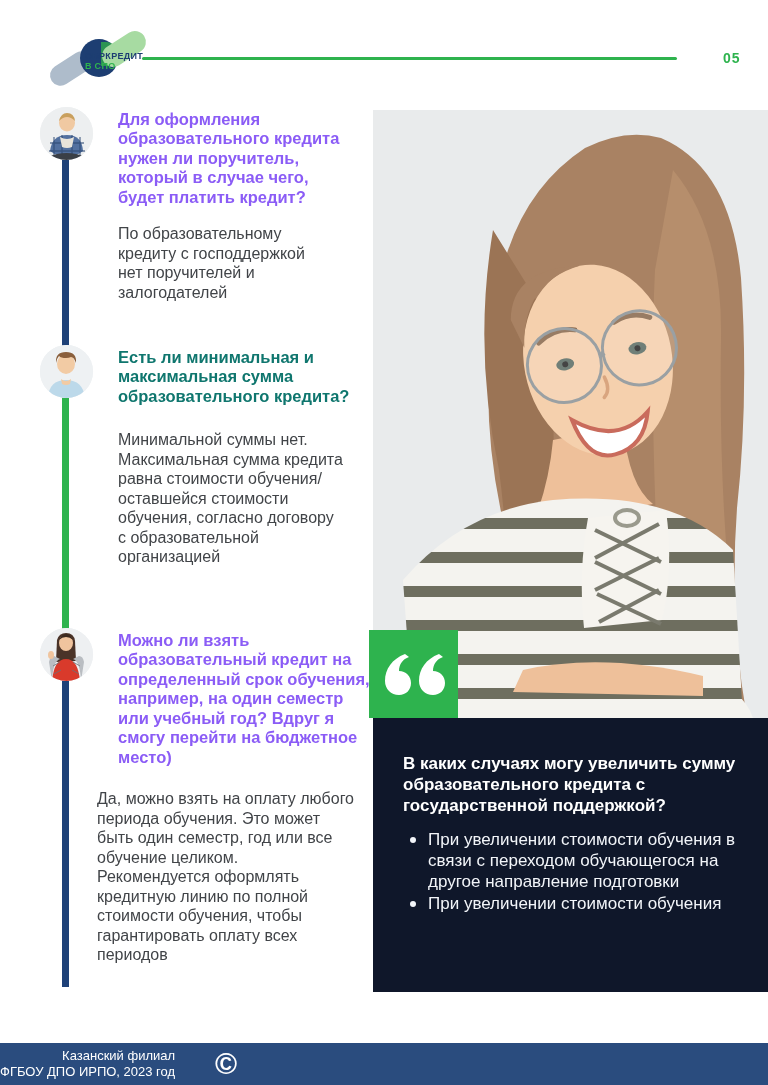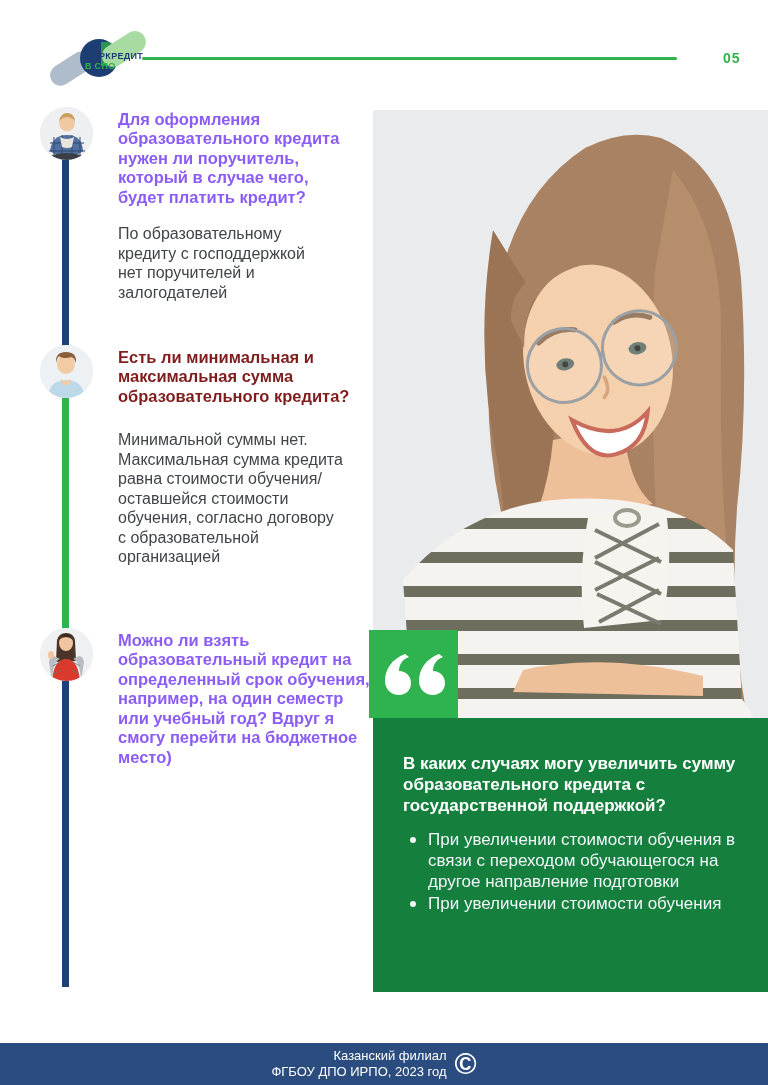--- a/index.html
+++ b/index.html
@@ -24,40 +24,40 @@
   .tl-seg.blue1 { top:140px; height:235px; background:#1e4178; }
   .tl-seg.green { top:372px; height:285px; background:#2eb34e; }
   .tl-seg.blue2 { top:655px; height:332px; background:#1e4178; }
   .avatar { position:absolute; left:40px; width:53px; height:53px; border-radius:50%; overflow:hidden; background:#eceff1; }
   .avatar svg { display:block; }
   .av1 { top:107px; } .av2 { top:345px; } .av3 { top:628px; }
 
   
   .q { position:absolute; left:118px; font-weight:bold; font-size:16.5px; line-height:1.18; }
   .q.blue { color:#8b5cf6; }
-  .q.green { color:#7f1d1d; }
+  .q.green { color:#0f766e; }
   .a { position:absolute; color:#414448; font-size:16px; line-height:1.22; }
   .q1 { top:110px; width:232px; }
   .a1 { top:224px; left:118px; width:215px; }
   .q2 { top:348px; width:238px; }
   .a2 { top:430px; left:118px; width:228px; }
   .q3 { top:631px; width:252px; }
   .a3 { top:789px; left:97px; width:258px; }
 
   
   .photo { position:absolute; left:373px; top:110px; width:395px; height:608px; background:#e9ebec; overflow:hidden; }
   .quote-box { position:absolute; left:369px; top:630px; width:89px; height:88px; background:#2eb34e; display:flex; align-items:center; justify-content:center; }
-  .panel { position:absolute; left:373px; top:718px; width:395px; height:274px; background:#15803d; color:#ffffff; padding:35px 22px 0 30px; }
+  .panel { position:absolute; left:373px; top:718px; width:395px; height:274px; background:#0f172a; color:#ffffff; padding:35px 22px 0 30px; }
   .panel-q { font-weight:bold; font-size:17px; line-height:1.24; width:350px; }
   .panel ul { list-style:none; margin-top:13px; }
   .panel li { position:relative; font-size:17px; line-height:1.24; padding-left:25px; margin-bottom:1px; color:#f2f5f9; }
   .panel li::before { content:""; position:absolute; left:7px; top:8px; width:6px; height:6px; border-radius:50%; background:#f2f5f9; }
 
   
-  .footer { position:absolute; left:0; top:1043px; width:768px; height:42px; background:#2a4c7e; display:flex; align-items:center; justify-content:center; padding-right:20px; }
+  .footer { position:absolute; left:0; top:1043px; width:768px; height:42px; background:#2a4c7e; display:flex; align-items:center; justify-content:flex-start; padding-right:20px;gap:32px; }
   .footer-text { text-align:right; color:#ffffff; font-size:13px; line-height:1.25; margin-right:8px; }
   .copyright { color:#ffffff; font-size:30px; line-height:1; font-weight:bold; }
 </style>
 </head>
 <body>
 
 <div class="page">
 
   <div class="logo">
     <div class="pill-gray"></div>
@@ -124,20 +124,21 @@
     </svg>
   </div>
 
   <div class="q blue q1">Для оформления образовательного кредита нужен ли поручитель, который в случае чего, будет платить кредит?</div>
   <div class="a a1">По образовательному кредиту с господдержкой нет поручителей и залогодателей</div>
 
   <div class="q green q2">Есть ли минимальная и максимальная сумма образовательного кредита?</div>
   <div class="a a2">Минимальной суммы нет. Максимальная сумма кредита равна стоимости обучения/ оставшейся стоимости обучения, согласно договору с образовательной организацией</div>
 
   <div class="q blue q3">Можно ли взять образовательный кредит на определенный срок обучения, например, на один семестр или учебный год? Вдруг я смогу перейти на бюджетное место)</div>
+  <div class="a a3">Да, можно взять на оплату любого периода обучения. Это может быть один семестр, год или все обучение целиком. Рекомендуется оформлять кредитную линию по полной стоимости обучения, чтобы гарантировать оплату всех периодов</div>
 
   <div class="photo">
     <svg width="395" height="608" viewBox="0 0 395 608">
       <defs>
         <pattern id="stripes" width="20" height="34" patternUnits="userSpaceOnUse">
           <rect width="20" height="34" fill="#f4f3ef"></rect>
           <rect y="0" width="20" height="11" fill="#6e6e5f"></rect>
         </pattern>
       </defs>
       <rect width="395" height="608" fill="#e9ebec"></rect>

